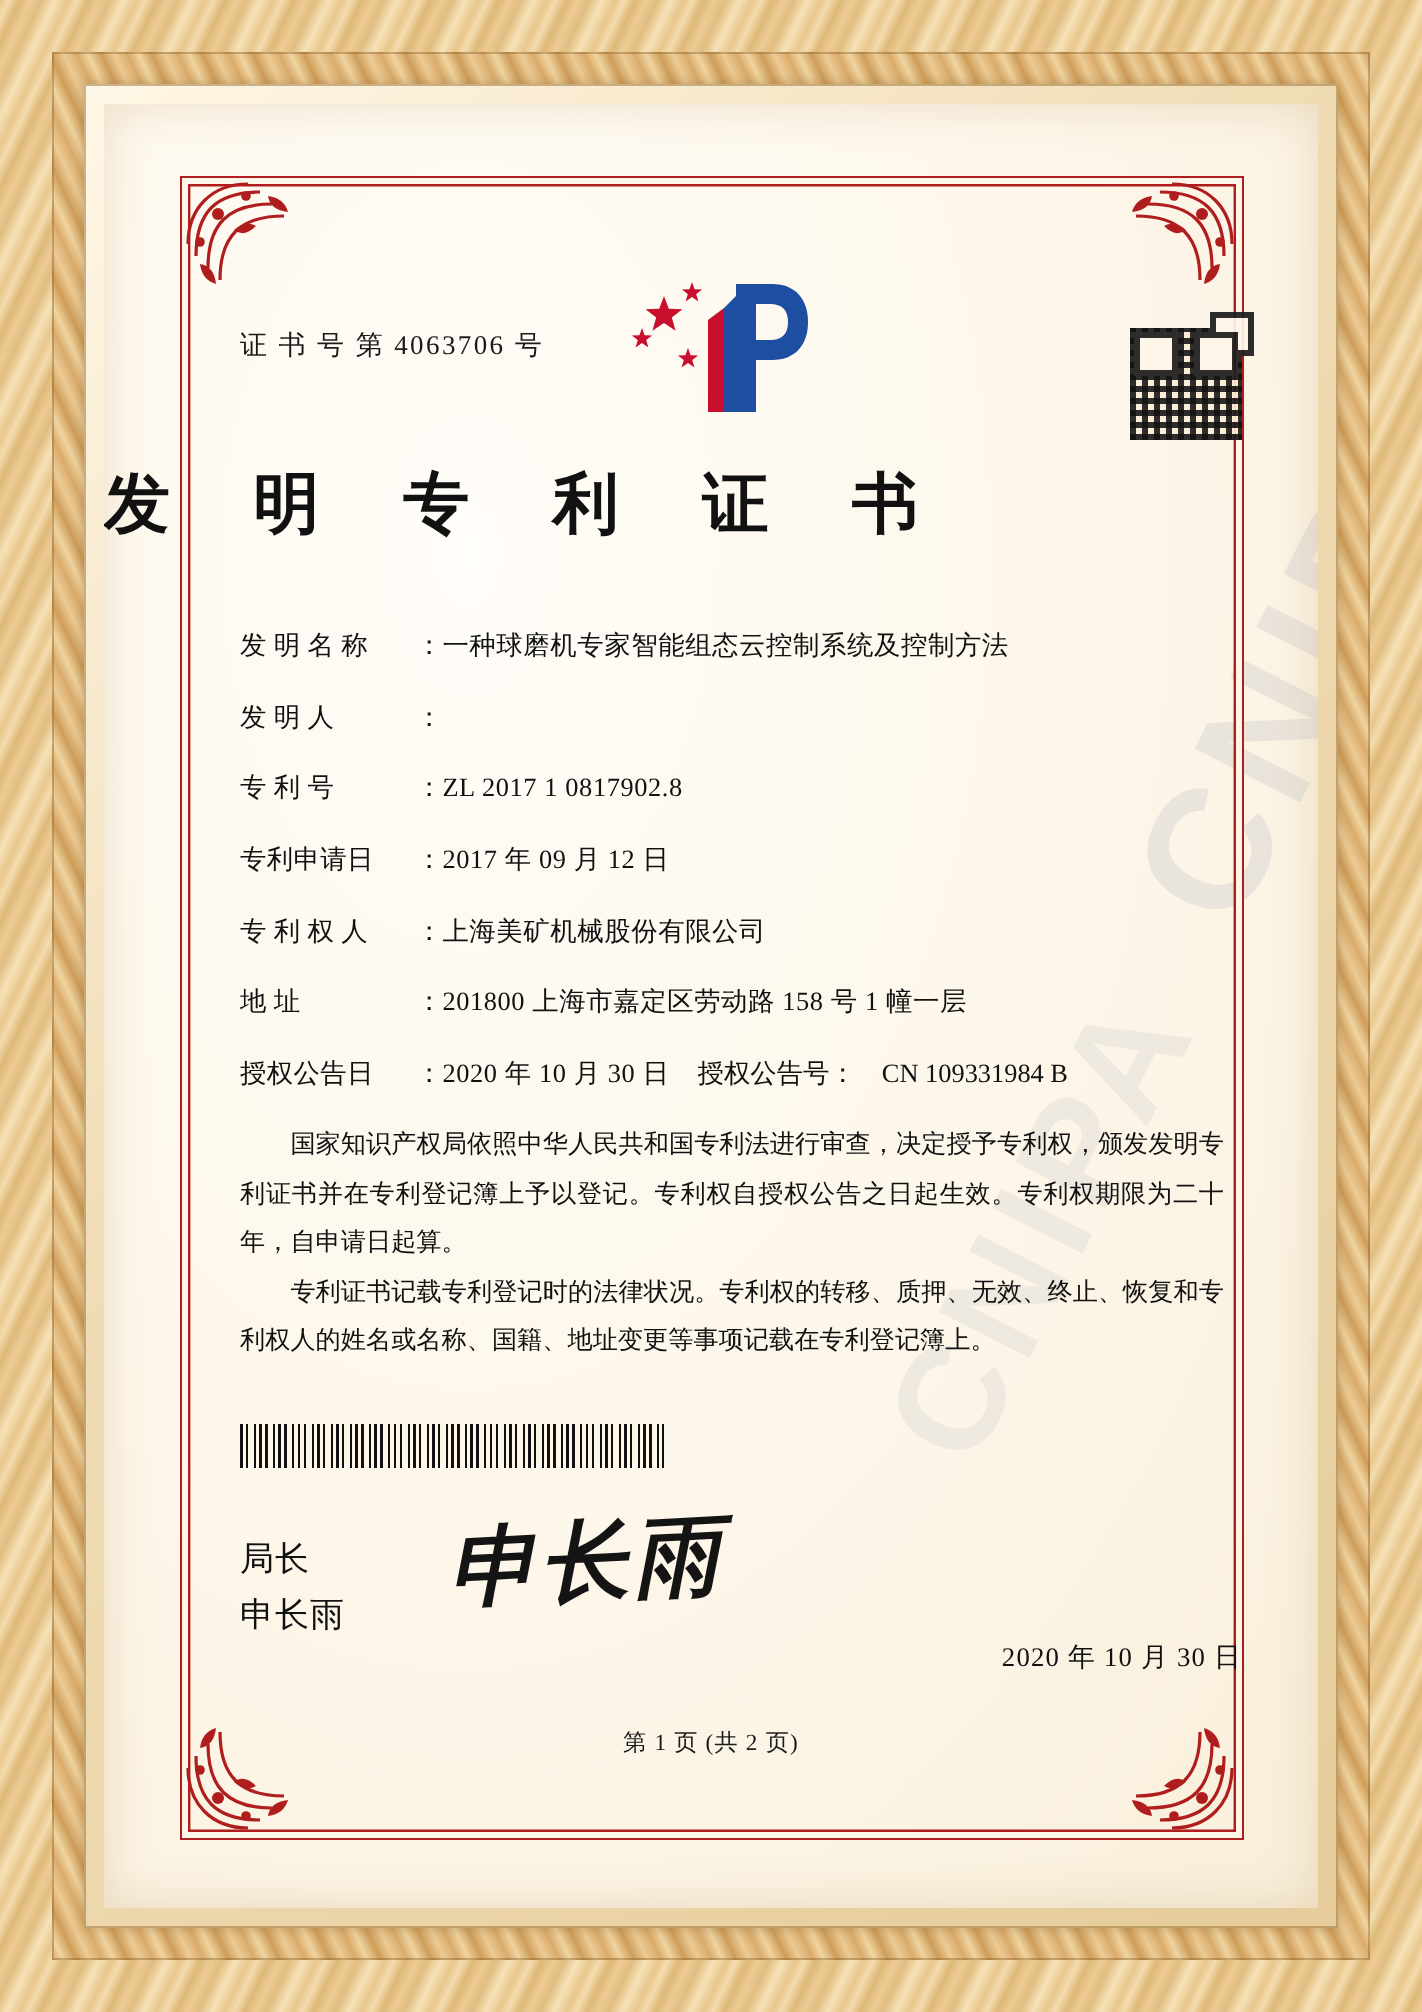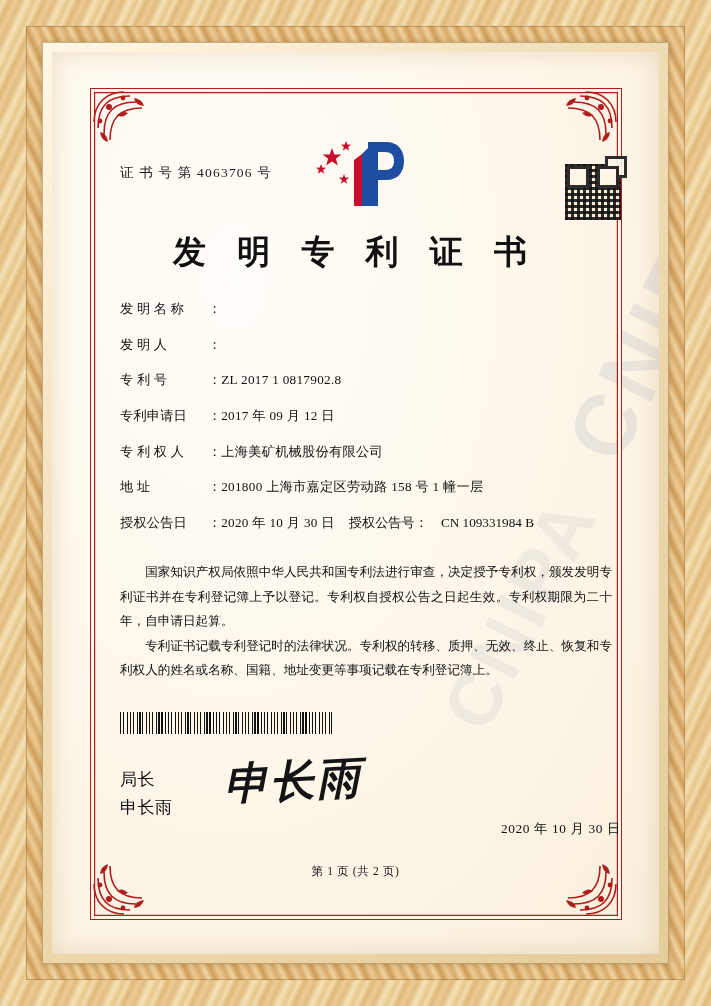--- a/index.html
+++ b/index.html
@@ -149,32 +149,31 @@
   .qr::before { left:2px; top:2px; }
   .qr::after  { right:2px; top:2px; }
   .qr-bl {
     position:absolute; left:40px; bottom:42px;
     width:16px;height:16px;border:3.5px solid #1d1d1d;background:#fdf6e9;
   }
 
   .main-title {
     position: absolute;
     left: 0; right: 0; top: 178px;
-    text-align: center;
     font-size: 33px;
     font-weight: bold;
     letter-spacing: 11px;
     color: #111;
-    font-family: Liberation Sans, sans-serif;
+    font-family: Liberation Mono, monospace;
   }
 
   
   .fields {
     position: absolute;
-    left: 68px; top: 248px;
+    left: 68px; top: 262px;
     width: 490px;
   }
   .field-row {
     display: flex;
     align-items: baseline;
     margin-bottom: 18.5px;
     font-size: 13.2px;
     color: #111;
     line-height: 1.3;
   }
@@ -393,20 +392,21 @@
       <span class="qr-bl"></span>
     </div>
 
   <div class="main-title">发 明 专 利 证 书</div>
 
   <div class="fields">
 
     <div class="field-row">
       <span class="field-label">发 明 名 称</span>
       <span class="field-colon">：</span>
+      <span class="field-value">一种球磨机专家智能组态云控制系统及控制方法</span>
     </div>
 
     <div class="field-row">
       <span class="field-label">发 明 人</span>
       <span class="field-colon">：</span>
     </div>
 
     <div class="field-row">
       <span class="field-label">专 利 号</span>
       <span class="field-colon">：</span>

